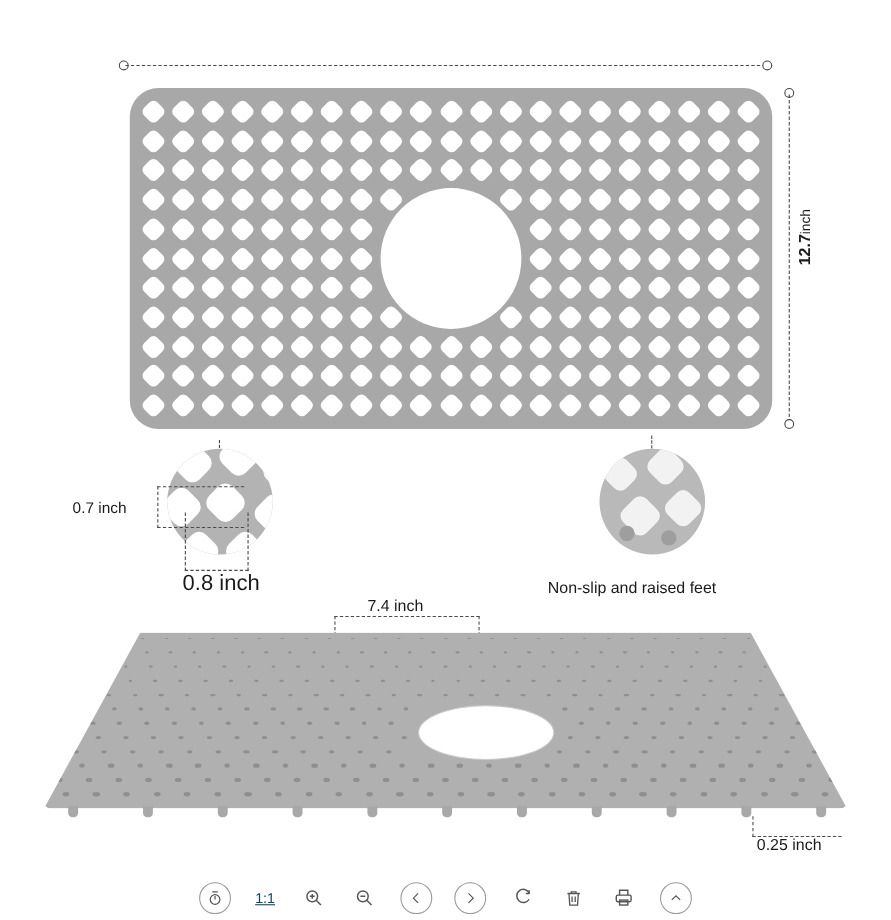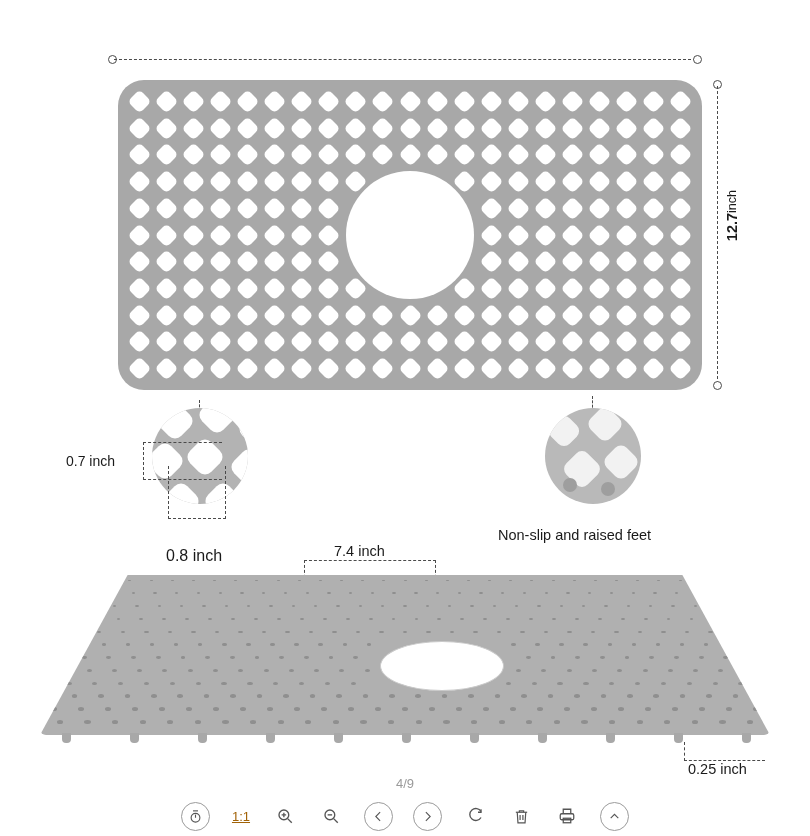--- a/index.html
+++ b/index.html
@@ -197,22 +197,22 @@
     position: absolute;
     left: 66px;
     top: 453px;
     font-size: 14px;
     color: #1a1a1a;
     white-space: nowrap;
   }
   .label-08 {
     position: absolute;
     left: 166px;
-    top: 547px;
-    font-size: 16px;
+    top: 519px;
+    font-size: 20px;
     color: #1a1a1a;
     white-space: nowrap;
   }
 
   
   .callout-right {
     position: absolute;
     left: 545px;
     top: 408px;
     width: 96px;
@@ -378,21 +378,21 @@
     display: flex;
     align-items: center;
     justify-content: center;
     color: #555;
     cursor: pointer;
     user-select: none;
   }
   .tool svg { display: block; }
   .tool.text {
     font-size: 13px;
-    color: #a16207;
+    color: #0c4a6e;
     text-decoration: underline;
     width: auto;
     padding: 0 2px;
   }
   .tool.circle {
     border: 1px solid #9b9b9b;
     border-radius: 50%;
     width: 27px;
     height: 27px;
   }
@@ -995,21 +995,20 @@
           <div class="foot" style="left: 634px;"></div>
           <div class="foot" style="left: 702px;"></div>
         </div>
     </div>
 
     <div class="dim-035"></div>
     <div class="label-035">0.25 inch</div>
 
   </div>
 
-  <div class="page-counter">4/9</div>
 
   <div class="toolbar">
 
     <div class="tool circle">
       <svg width="15" height="15" viewBox="0 0 24 24" fill="none" stroke="#555" stroke-width="1.8">
         <circle cx="12" cy="14" r="7"></circle>
         <path d="M12 14 L12 9"></path>
         <path d="M8 3 L16 3"></path>
       </svg>
     </div>

